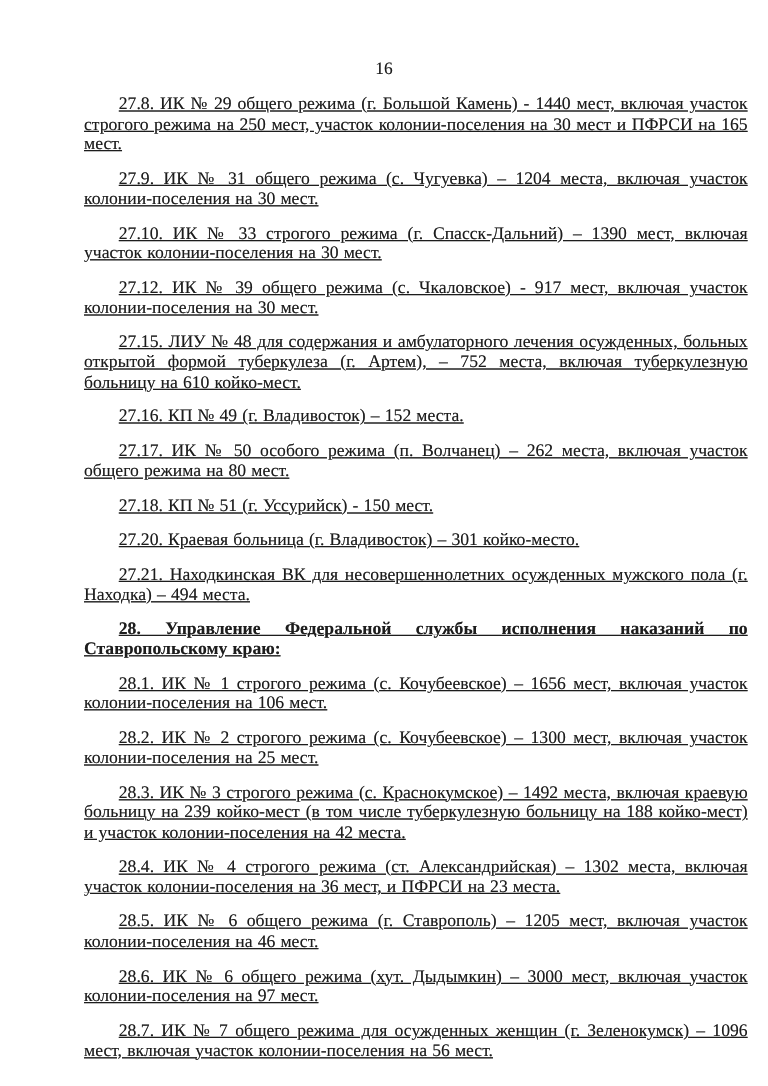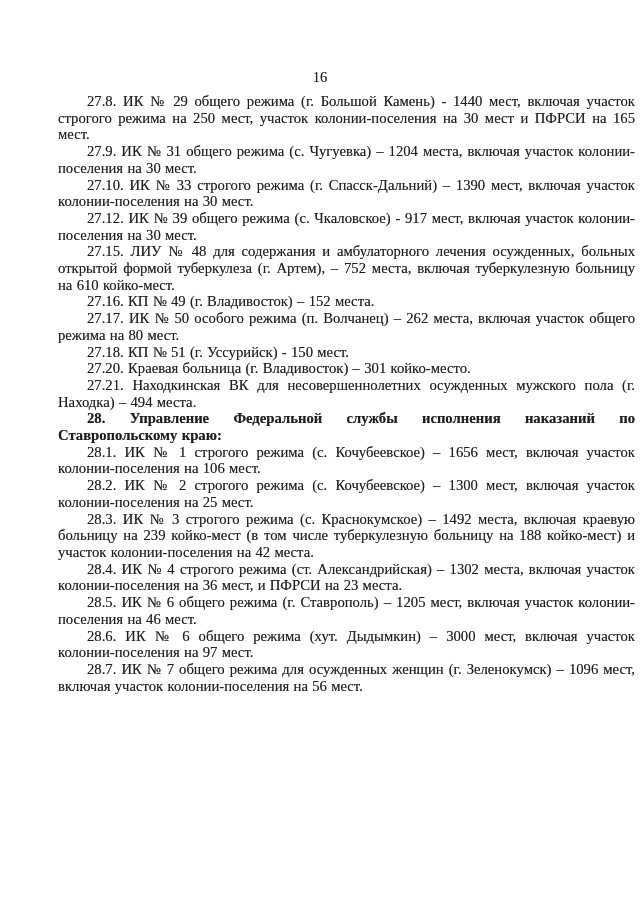--- a/index.html
+++ b/index.html
@@ -9,42 +9,43 @@
     background: #ffffff;
   }
   .page {
     position: relative;
     width: 640px;
     height: 905px;
     background: #ffffff;
     font-family: "Liberation Serif", "DejaVu Serif", serif;
     color: #1d1d1d;
     box-sizing: border-box;
-    padding-top: 69px;
+    padding-top: 50px;
     overflow: hidden;
     
     text-shadow: 0 0 0.4px rgba(40,40,40,0.55);
   }
   .page-number {
     text-align: center;
     font-size: 14.5px;
     line-height: 17px;
     margin: 0 0 7px 0;
   }
   .content {
     padding-left: 58px;
     padding-right: 5px;
   }
   p.para {
-    margin: 0;
+    margin: 12px;
     font-size: 14.7px;
     line-height: 16.7px;
     text-align: justify;
     text-indent: 29px;
     word-spacing: 0.6px;
+    text-decoration: underline;
   }
   p.para.bold {
     font-weight: bold;
   }
 </style>
 </head>
 <body>
 
 <div class="page">
   <div class="page-number">16</div>

